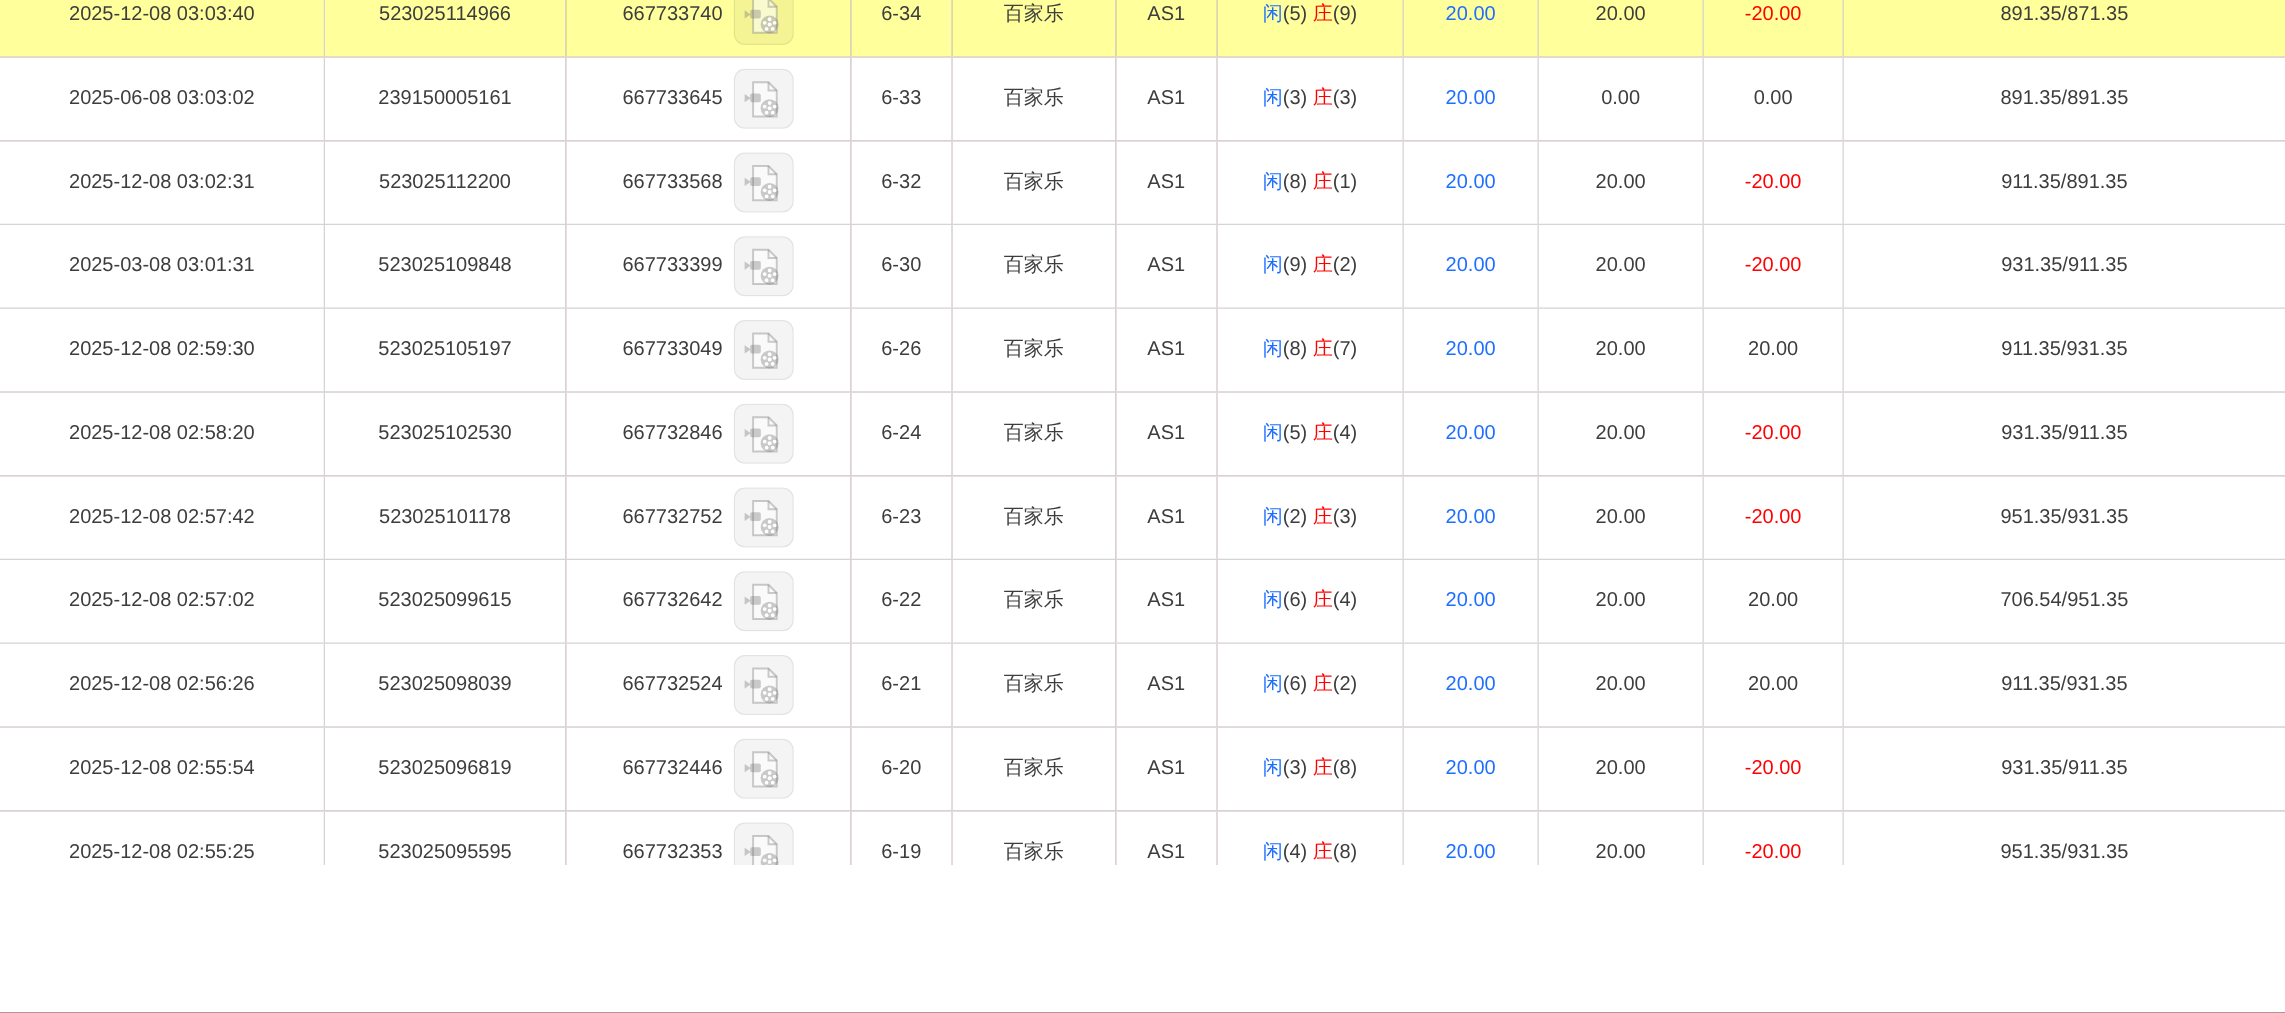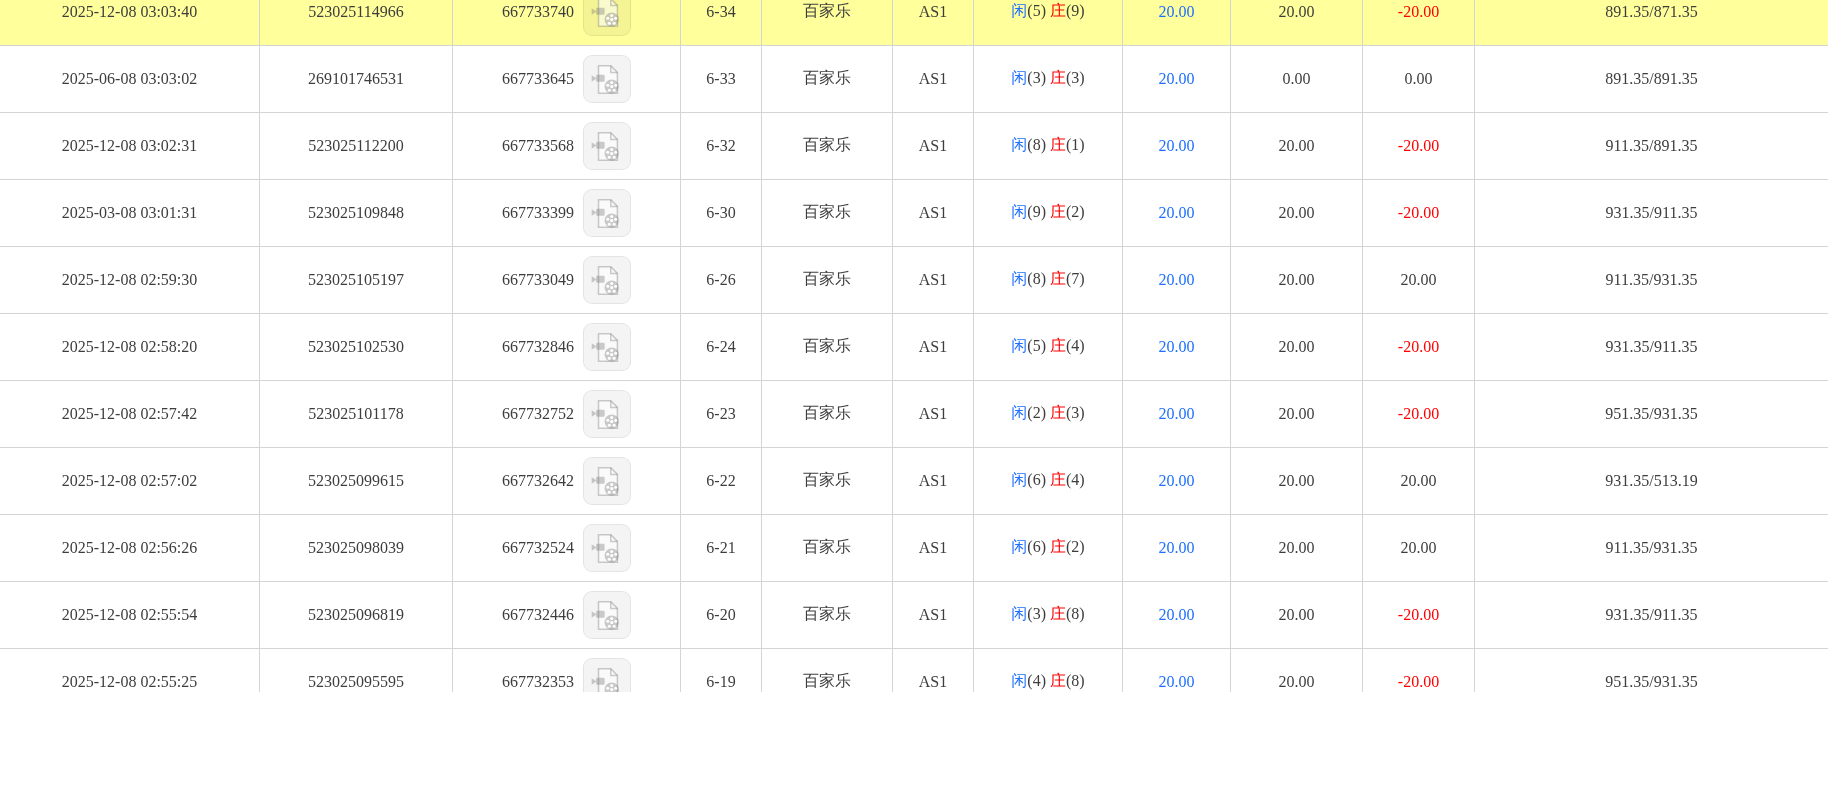--- a/index.html
+++ b/index.html
@@ -1,18 +1,18 @@
 <!DOCTYPE html>
 <html><head>
 <meta charset="utf-8">
 <style>
   html,body{margin:0;padding:0;background:#fff;}
   .viewport{
     position:relative;width:1828px;height:692px;overflow:hidden;background:#7f1d1d;
-    font-family:Liberation Serif, serif;
+    font-family:Liberation Sans, sans-serif;
   }
   table.records{
     border-collapse:separate;border-spacing:0;table-layout:fixed;
     width:1828px;margin-top:-21.5px;
   }
   td{
     text-align:center;vertical-align:middle;font-size:16px;color:#3d3d3d;
     overflow:hidden;white-space:nowrap;padding:0;
   }
   tbody.body td{
@@ -99,21 +99,21 @@
       <span class="red">庄</span><span>(9)</span>
     </td>
     <td><a class="bet-link">20.00</a></td>
     <td>20.00</td>
     <td class="neg">-20.00</td>
     <td>891.35/871.35</td>
   </tr>
 
   <tr class="data-row">
     <td>2025-06-08 03:03:02</td>
-    <td>269101746531</td>
+    <td>239150005161</td>
     <td>
       <div class="game-cell">
         <span>667733645</span>
         <span class="video-btn">
           <svg width="34" height="34" viewBox="0 0 36 36">
             <g stroke="rgba(120,120,120,0.38)" stroke-width="1.6" fill="rgba(255,255,255,0.55)">
               <path d="M9 4 H22 L29 11 V33 H9 Z"></path>
               <path d="M22 4 V11 H29" fill="none"></path>
             </g>
             <g fill="rgba(120,120,120,0.38)">
@@ -388,21 +388,21 @@
     <td>6-22</td>
     <td>百家乐</td>
     <td>AS1</td>
     <td>
       <span class="blue">闲</span><span>(6)</span>
       <span class="red">庄</span><span>(4)</span>
     </td>
     <td><a class="bet-link">20.00</a></td>
     <td>20.00</td>
     <td>20.00</td>
-    <td>931.35/513.19</td>
+    <td>706.54/951.35</td>
   </tr>
 
   <tr class="data-row">
     <td>2025-12-08 02:56:26</td>
     <td>523025098039</td>
     <td>
       <div class="game-cell">
         <span>667732524</span>
         <span class="video-btn">
           <svg width="34" height="34" viewBox="0 0 36 36">

